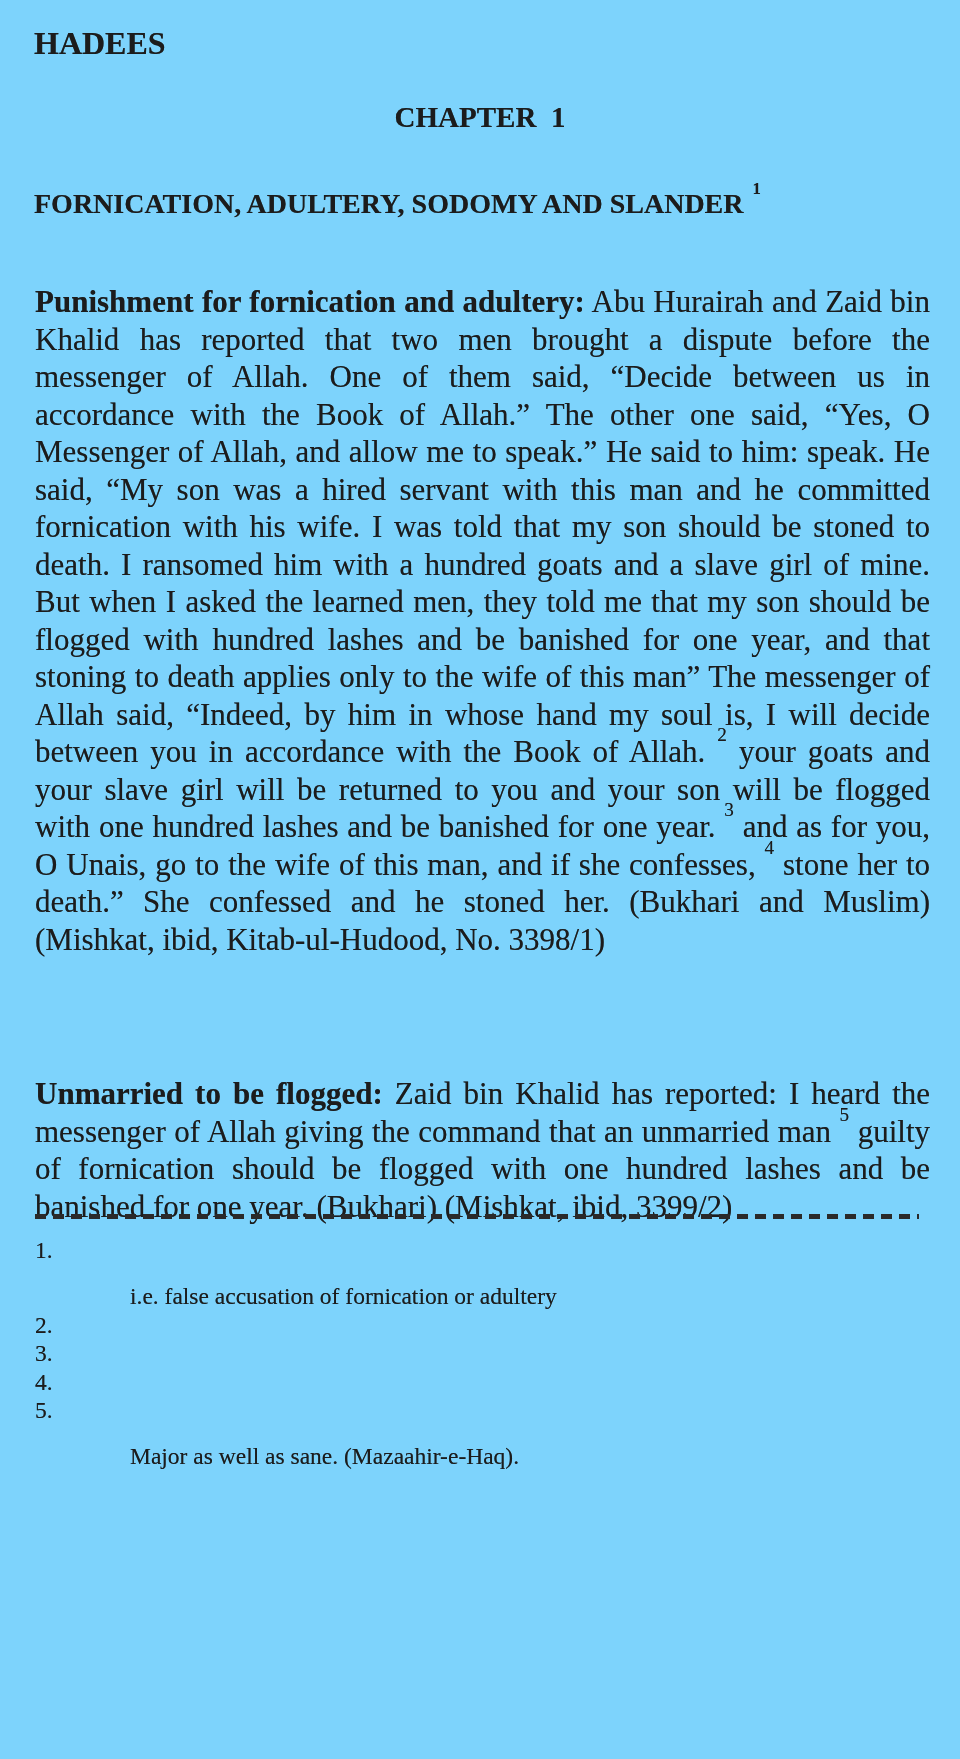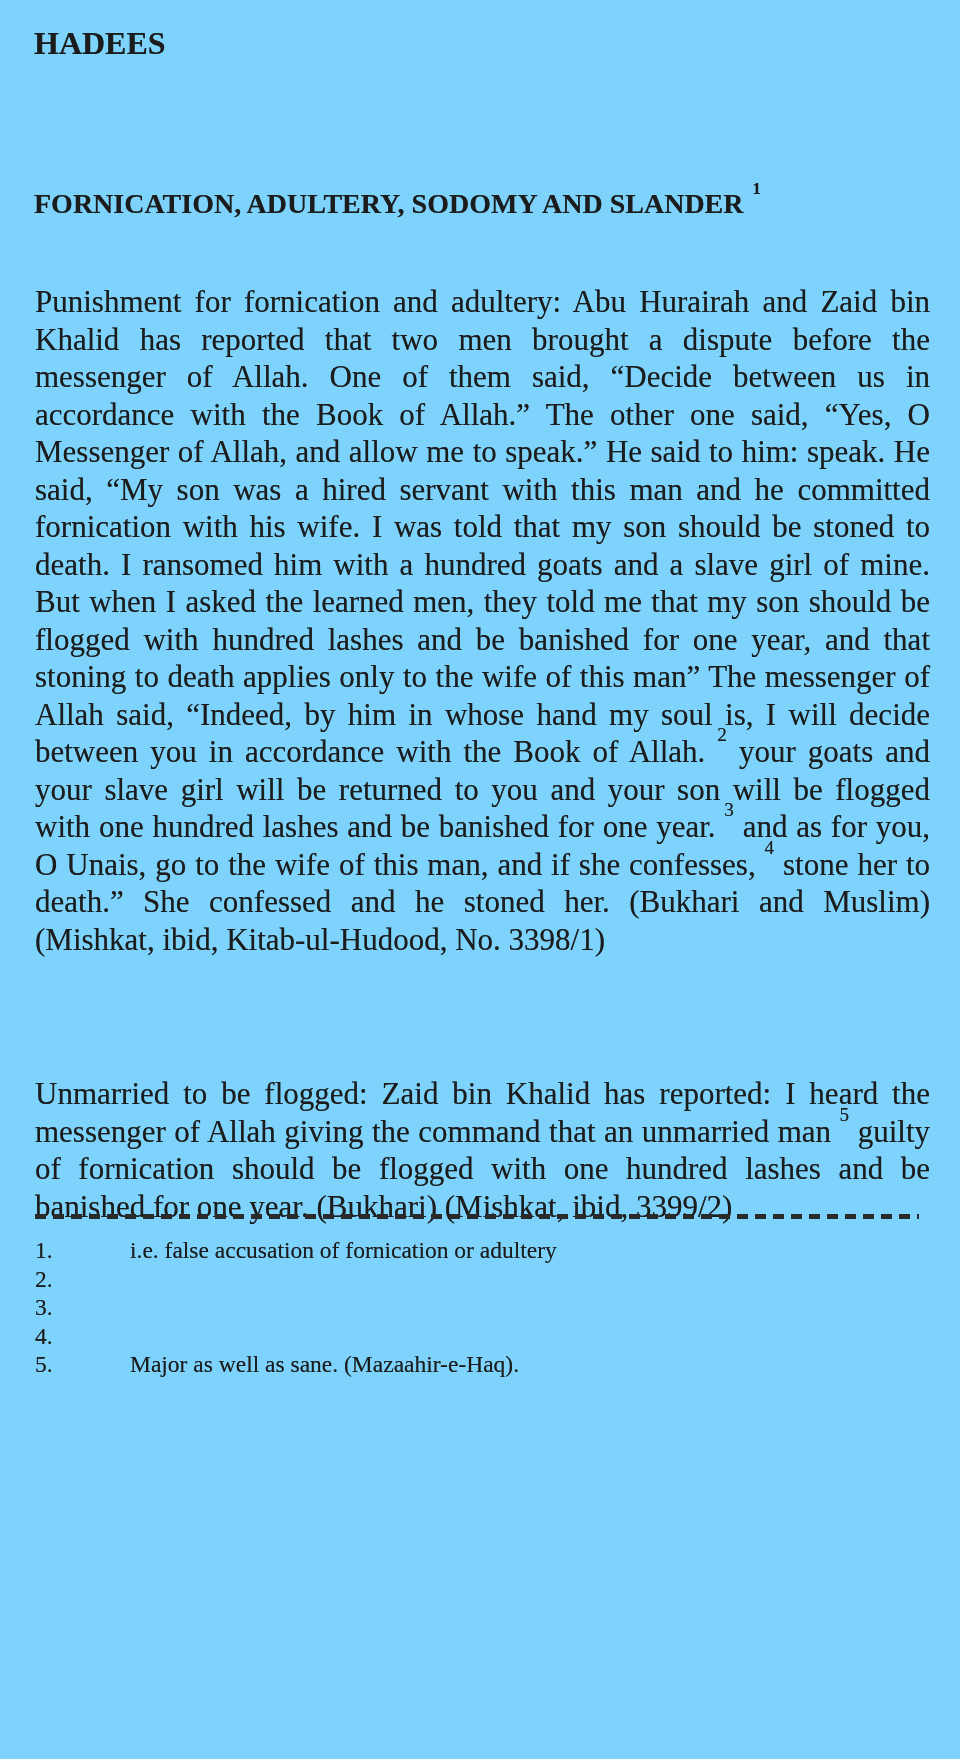--- a/index.html
+++ b/index.html
@@ -56,21 +56,21 @@
   .para {
     position: absolute;
     left: 35px;
     width: 895px;
     font-size: 31px;
     line-height: 37.5px;
     text-align: justify;
     text-justify: inter-word;
   }
   .para .lead {
-    font-weight: normal;
+    font-weight: bold;
     margin-top: 8px;
   }
   .para sup {
     font-size: 0.62em;
     position: relative;
     top: -0.5em;
     line-height: 0;
   }
   #para-1 { top: 252px; }
   #para-2 { top: 1044px; }
@@ -94,29 +94,31 @@
     display: flex;
     align-items: flex-start;
   }
   .footnote-num {
     flex: 0 0 95px;
   }
   .footnote-text {
     flex: 1 1 auto;
     text-align: justify;
     text-justify: inter-word;
+    margin-top: 46px;
   }
 </style>
 </head>
 <body>
 
 <div id="page">
 
   <div class="book-title">HADEES</div>
 
+  <div class="chapter-label">CHAPTER  1</div>
 
   <div class="section-title"><span>FORNICATION, ADULTERY, SODOMY AND SLANDER</span><sup>1</sup></div>
 
   <p class="para" id="para-1"><span class="lead">Punishment for fornication and adultery:</span><span> Abu Hurairah and Zaid bin Khalid has reported that two men brought a dispute before the messenger of Allah. One of them said, “Decide between us in accordance with the Book of Allah.” The other one said, “Yes, O Messenger of Allah, and allow me to speak.” He said to him: speak. He said, “My son was a hired servant with this man and he committed fornication with his wife. I was told that my son should be stoned to death. I ransomed him with a hundred goats and a slave girl of mine. But when I asked the learned men, they told me that my son should be flogged with hundred lashes and be banished for one year, and that stoning to death applies only to the wife of this man” The messenger of Allah said, “Indeed, by him in whose hand my soul is, I will decide between you in accordance with the Book of Allah. </span><sup>2</sup><span> your goats and your slave girl will be returned to you and your son will be flogged with one hundred lashes and be banished for one year. </span><sup>3</sup><span> and as for you, O Unais, go to the wife of this man, and if she confesses, </span><sup>4</sup><span> stone her to death.” She confessed and he stoned her. (Bukhari and Muslim) (Mishkat, ibid, Kitab-ul-Hudood, No. 3398/1)</span></p>
 
   <p class="para" id="para-2"><span class="lead">Unmarried to be flogged:</span><span> Zaid bin Khalid has reported: I heard the messenger of Allah giving the command that an unmarried man </span><sup>5</sup><span> guilty of fornication should be flogged with one hundred lashes and be banished for one year. (Bukhari) (Mishkat, ibid, 3399/2)</span></p>
 
   <div class="footnote-separator"></div>
 
   <div class="footnotes">

